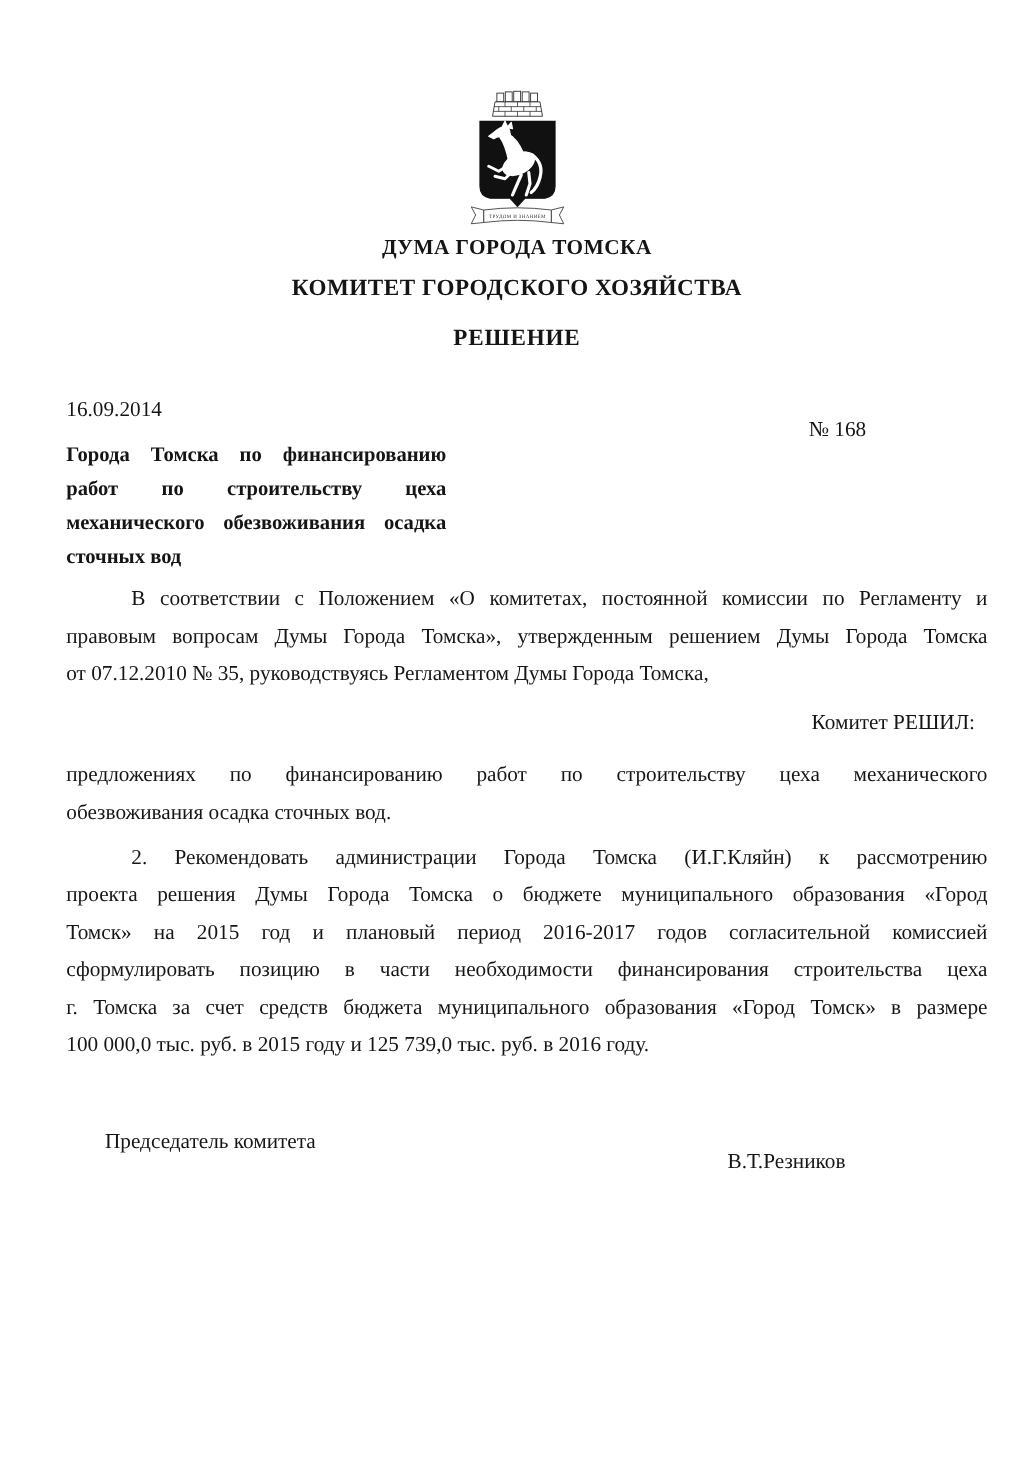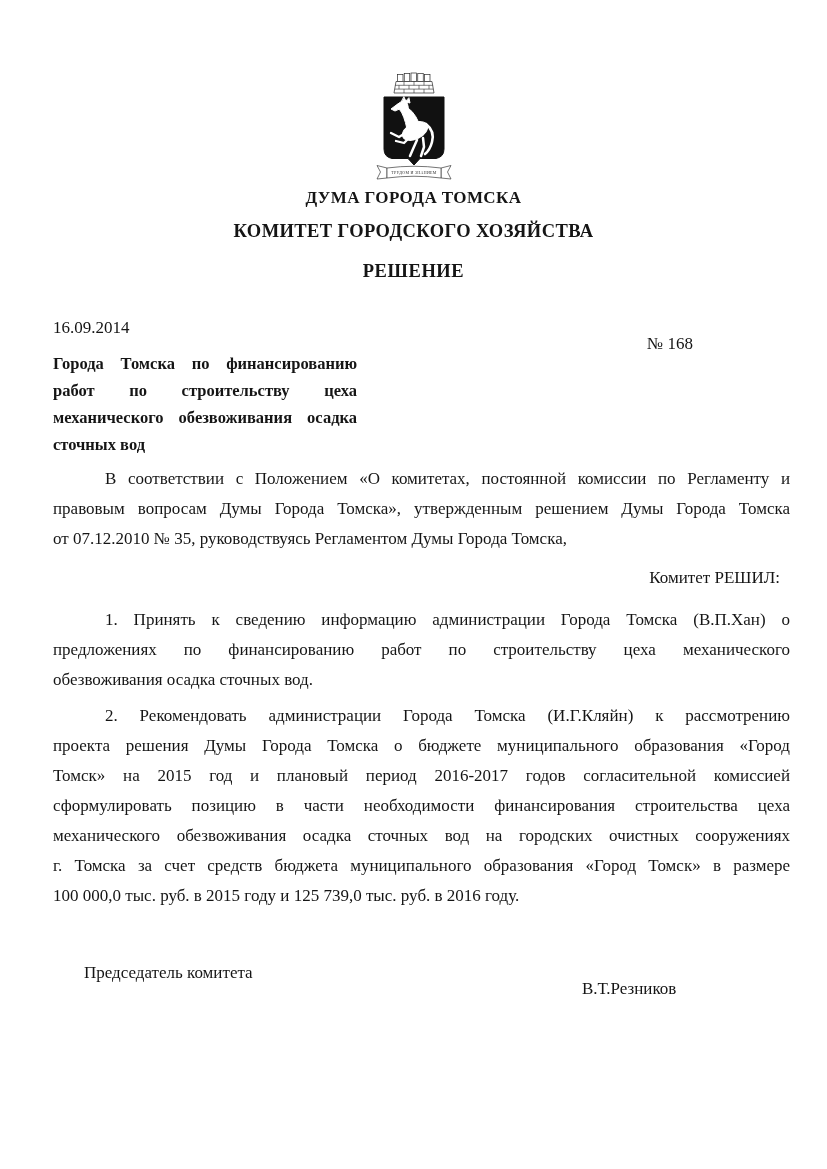--- a/index.html
+++ b/index.html
@@ -135,31 +135,29 @@
 
     <div class="para preamble">
       <div class="jline indent">В соответствии с Положением «О комитетах, постоянной комиссии по Регламенту и</div>
       <div class="jline">правовым вопросам Думы Города Томска», утвержденным решением Думы Города Томска</div>
       <div class="jline last">от 07.12.2010 № 35, руководствуясь Регламентом Думы Города Томска,</div>
     </div>
 
     <div class="resolved">Комитет РЕШИЛ:</div>
 
     <div class="para item1">
-      <div class="jline indent">1. Принять к сведению информацию администрации Города Томска (В.П.Хан) о</div>
       <div class="jline">предложениях по финансированию работ по строительству цеха механического</div>
       <div class="jline last">обезвоживания осадка сточных вод.</div>
     </div>
 
     <div class="para item2">
       <div class="jline indent">2. Рекомендовать администрации Города Томска (И.Г.Кляйн) к рассмотрению</div>
       <div class="jline">проекта решения Думы Города Томска о бюджете муниципального образования «Город</div>
       <div class="jline">Томск» на 2015 год и плановый период 2016-2017 годов согласительной комиссией</div>
       <div class="jline">сформулировать позицию в части необходимости финансирования строительства цеха</div>
-      <div class="jline">механического обезвоживания осадка сточных вод на городских очистных сооружениях</div>
       <div class="jline">г. Томска за счет средств бюджета муниципального образования «Город Томск» в размере</div>
       <div class="jline last">100 000,0 тыс. руб. в 2015 году и 125 739,0 тыс. руб. в 2016 году.</div>
     </div>
 
     <div class="sign-row">
       <span class="sign-title">Председатель комитета</span>
       <span class="sign-name">В.Т.Резников</span>
     </div>
 
   </div>

